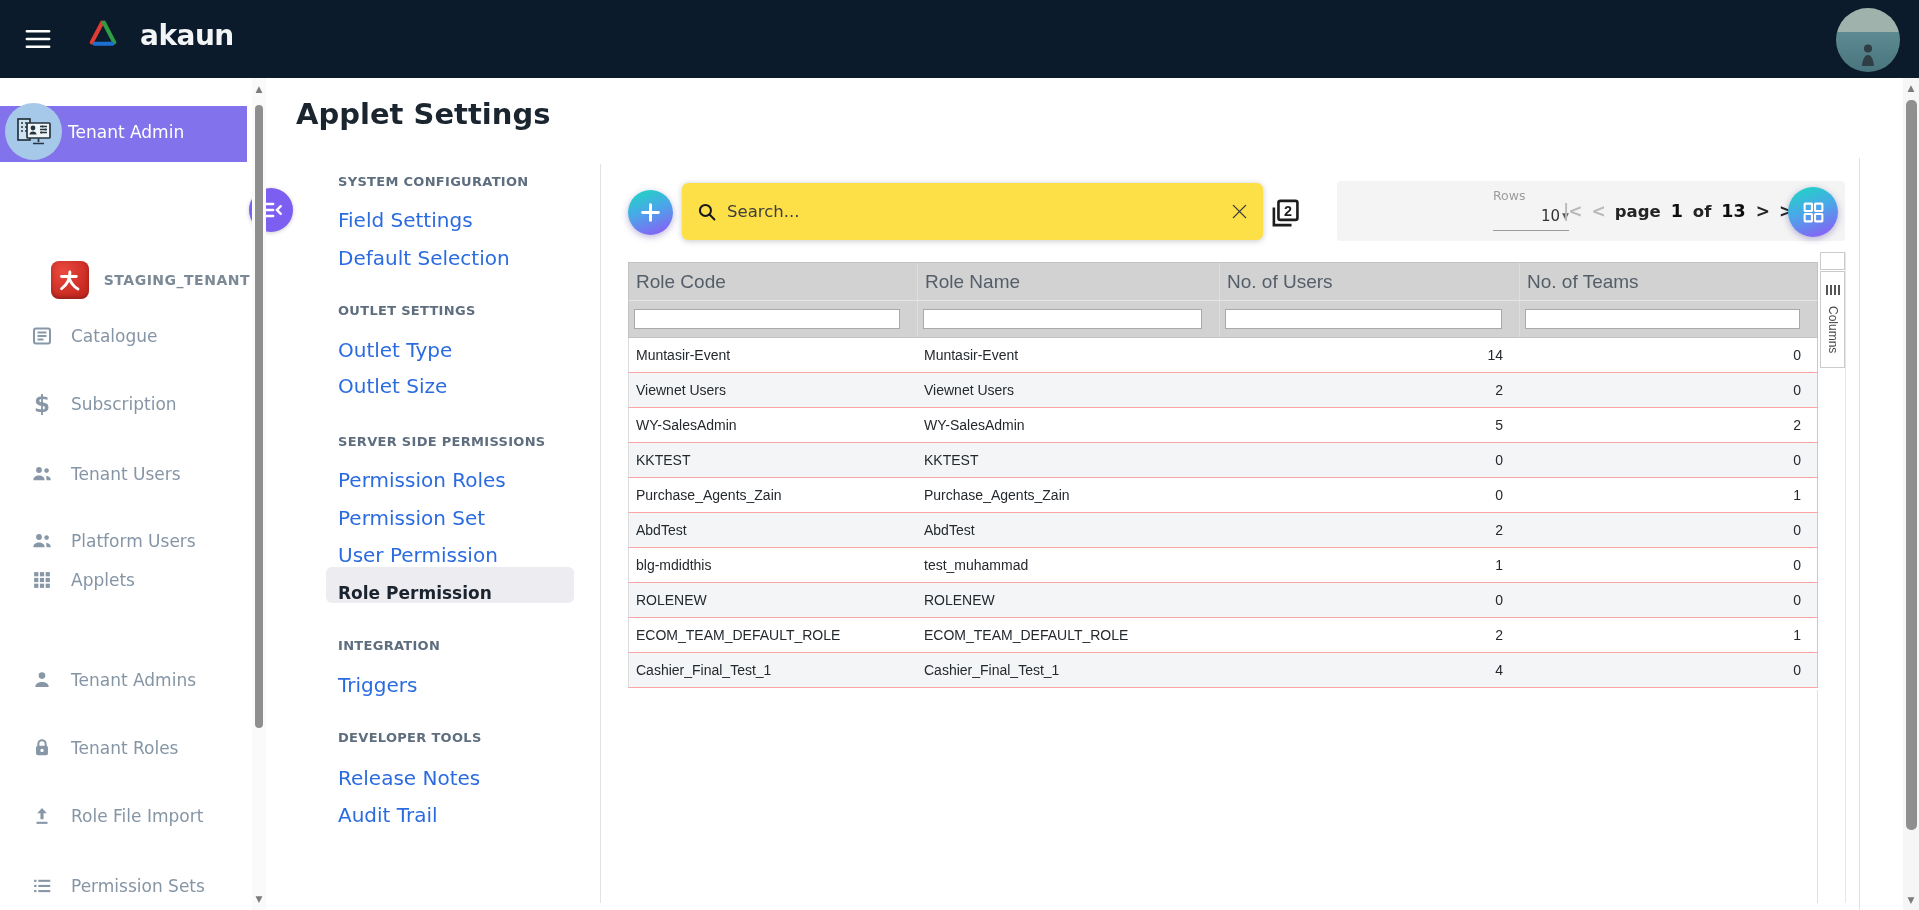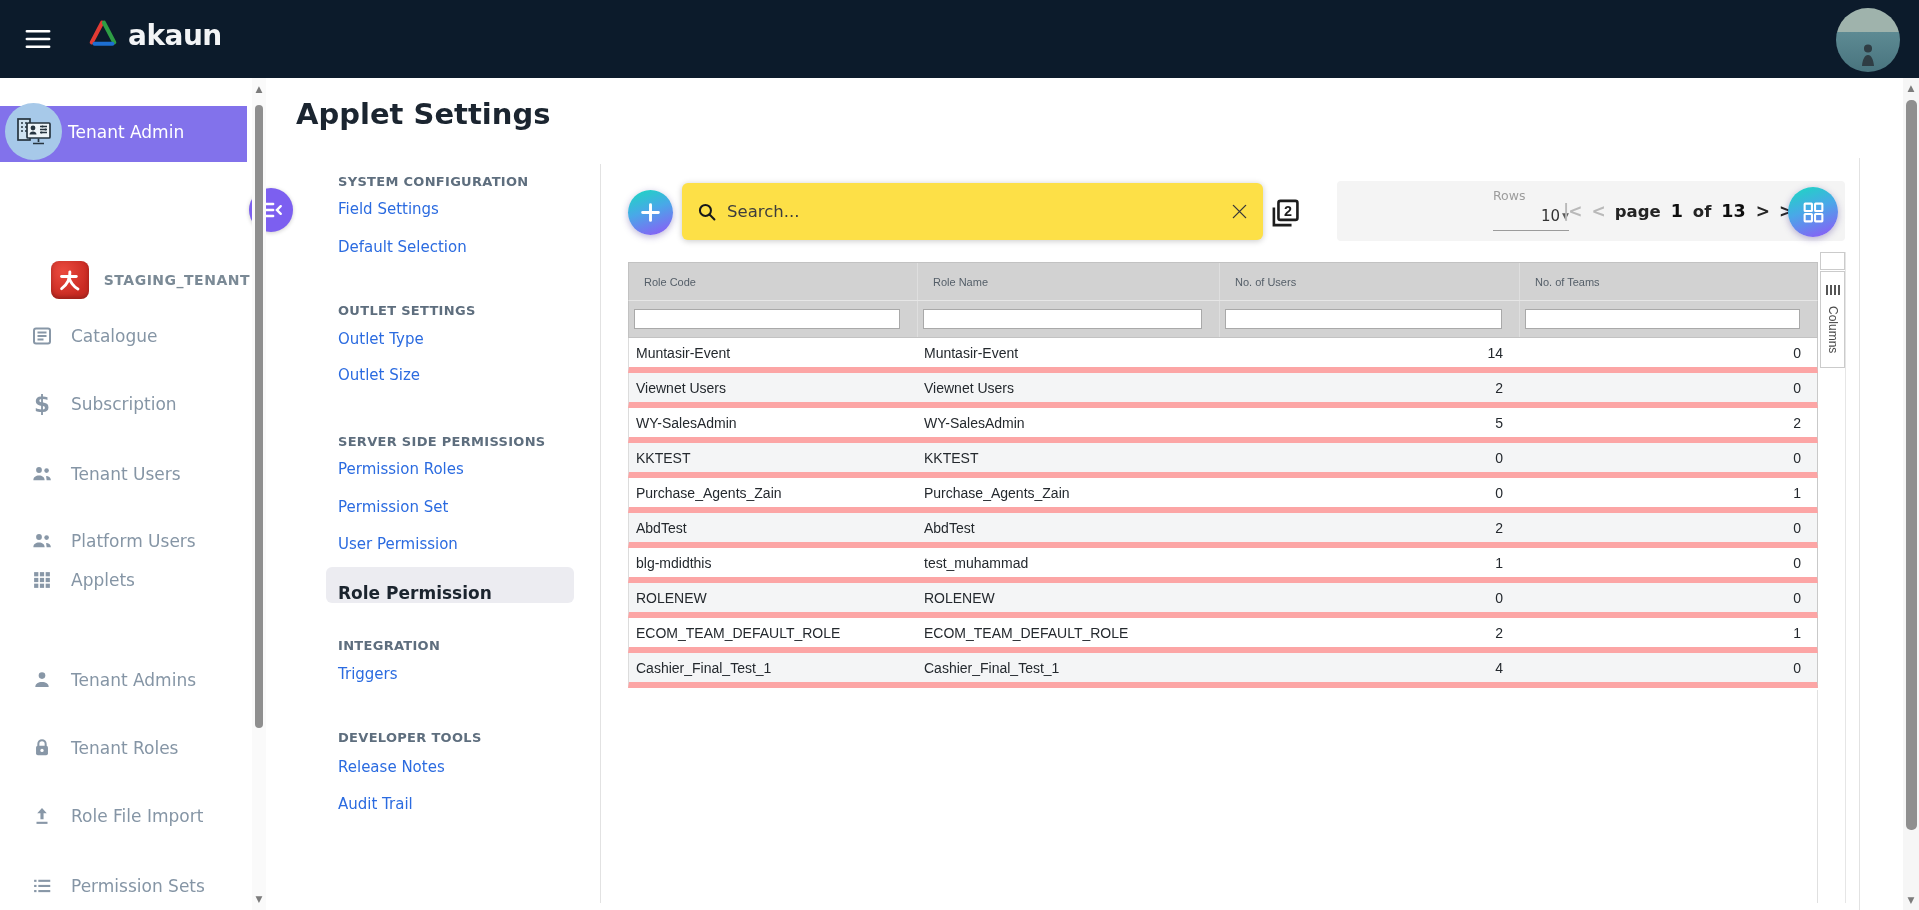--- a/index.html
+++ b/index.html
@@ -3,21 +3,21 @@
 <meta charset="utf-8">
 <style>
   * { margin:0; padding:0; box-sizing:border-box; }
   html,body { background:#ffffff; }
   body { font-family:"DejaVu Sans", sans-serif; }
   .stage { position:relative; width:1919px; height:910px; overflow:hidden; background:#fff; }
 
   
   .topbar { position:absolute; left:0; top:0; width:1919px; height:78px; background:#0c1b2b; z-index:20; }
   .hamburger { position:absolute; left:24px; top:29px; width:28px; height:20px; cursor:pointer; }
-  .brand { position:absolute; left:86px; top:18px; display:flex; align-items:center; gap:8px; }
+  .brand { position:absolute; left:86px; top:18px; display:flex; align-items:center; gap:20px; }
   .brand-text { color:#f2f4f6; font-size:28px; font-weight:700; letter-spacing:-0.5px; }
   .user-avatar { position:absolute; left:1836px; top:8px; width:64px; height:64px; border-radius:50%;
     background:linear-gradient(180deg,#9fb3ac 0%, #9fb3ac 38%, #5d8a93 38%, #49747e 100%);
     display:flex; align-items:flex-end; justify-content:center; overflow:hidden; cursor:pointer; }
 
   
   .sidebar { position:absolute; left:0; top:78px; width:252px; height:832px; background:#fff; z-index:5; }
   .ws-bar { position:absolute; left:0; top:28px; width:247px; height:56px; background:#8272eb; }
   .ws-avatar { position:absolute; left:5px; top:-3px; width:57px; height:57px; border-radius:50%;
     background:#a7c9e9; display:flex; align-items:center; justify-content:center; overflow:hidden; }
@@ -48,21 +48,21 @@
   .scroll-r { position:absolute; left:1903px; top:78px; width:16px; height:832px; background:#f6f6f6; z-index:6; }
   .scroll-r .arrow-up { position:absolute; top:5px; left:0; width:16px; text-align:center; font-size:9px; color:#7c7c7c; cursor:pointer; }
   .scroll-r .arrow-dn { position:absolute; bottom:5px; left:0; width:16px; text-align:center; font-size:9px; color:#7c7c7c; cursor:pointer; }
   .scroll-r .thumb { position:absolute; left:3px; top:22px; width:11px; height:730px; border-radius:5px; background:#8f8f8f; cursor:grab; }
 
   
   .page-title { position:absolute; left:296px; top:97px; font-size:29px; font-weight:600; color:#1b2530; }
   .vdivider-main { position:absolute; left:600px; top:164px; width:1px; height:739px; background:#e2e2e2; }
 
   .nav-h { position:absolute; left:338px; font-size:13px; font-weight:700; letter-spacing:.3px; color:#5e6e7e; }
-  .nav-l { position:absolute; left:338px; font-size:15px; color:#2b6be0; cursor:pointer; white-space:nowrap; }
+  .nav-l { position:absolute; left:338px; font-size:20px; color:#2b6be0; cursor:pointer; white-space:nowrap;margin-top:8px; }
   .nh-0{top:174px}.nh-1{top:303px}.nh-2{top:434px}.nh-3{top:638px}.nh-4{top:730px}
   .nl-0{top:200px}.nl-1{top:238px}.nl-2{top:330px}.nl-3{top:366px}.nl-4{top:460px}
   .nl-5{top:498px}.nl-6{top:535px}.nl-7{top:665px}.nl-8{top:758px}.nl-9{top:795px}
   .nav-selected { position:absolute; left:326px; top:567px; width:248px; height:36px; background:#ececf1;
     border-radius:6px; display:flex; align-items:flex-end; cursor:pointer; }
   .nav-selected span { margin-left:12px; font-size:17px; font-weight:600; color:#1b242e; }
 
   
   .grad-btn { position:absolute; border-radius:50%;
     background:linear-gradient(160deg,#1fd4c4 5%, #49a8e8 45%, #8b5cf6 95%);
@@ -89,29 +89,29 @@
   .rows-caret { font-size:9px; color:#5a5a5a; }
   .pager { position:absolute; left:226px; top:0; height:60px; display:flex; align-items:center; gap:10px; }
   .pg-first,.pg-prev { color:#b9b9b9; font-size:17px; font-weight:700; letter-spacing:-1px; cursor:default; }
   .pg-word,.pg-of { color:#242424; font-size:16.5px; font-weight:600; }
   .pg-cur,.pg-total { color:#0e0e0e; font-size:17.5px; font-weight:800; }
   .pg-next,.pg-last { color:#262626; font-size:17px; font-weight:700; letter-spacing:-1px; cursor:pointer; }
 
   
   .tablewrap { position:absolute; left:628px; top:262px; width:1190px; font-family:"Liberation Sans", sans-serif; }
   .thead { display:flex; height:39px; background:#d2d2d2; border:1px solid #c2c2c2; border-bottom:1px solid #e6e6e6; }
-  .th { display:flex; align-items:center; padding-left:15px; font-size:11px; color:#545e68; }
+  .th { display:flex; align-items:center; padding-left:7px; font-size:19px; color:#545e68; }
   .th + .th, .fc + .fc { border-left:1px solid #dedede; }
   .filters { display:flex; height:37px; background:#d2d2d2; border:1px solid #c2c2c2; border-top:none; }
   .fc { display:flex; align-items:center; }
   .fc input { height:20px; width:calc(100% - 22px); margin-left:5px; border:1px solid #a9a9a9; background:#fff;
     font-family:"Liberation Sans",sans-serif; font-size:13px; padding:0 4px; outline:none; }
   .c0{width:288px}.c1{width:302px}.c2{width:300px}.c3{width:298px}
   .tr { display:flex; height:35px; background:#fff; border-left:1px solid #dcdcdc; border-right:1px solid #c9c9c9;
-    border-bottom:6px solid #fca5a5; cursor:pointer; }
+    border-bottom:1px solid #fca5a5; cursor:pointer; }
   .tr.alt { background:#f4f5f6; }
   .td { display:flex; align-items:center; padding-left:7px; font-size:14px; color:#24292e; overflow:hidden; white-space:nowrap; }
   .td.num { justify-content:flex-end; padding-right:16px; padding-left:0; }
 
   
   .col-tab-top { position:absolute; left:1820px; top:252px; width:25px; height:18px; background:#fff; border:1px solid #cbcbcb; }
   .col-tab { position:absolute; left:1820px; top:271px; width:25px; height:97px; background:#fff; border:1px solid #cbcbcb;
     display:flex; flex-direction:column; align-items:center; cursor:pointer; }
   .col-tab .bars { margin-top:9px; }
   .col-tab .vtext { margin-top:6px; writing-mode:vertical-lr; font-size:12px; color:#4a4a4a; font-family:"Liberation Sans",sans-serif; }

